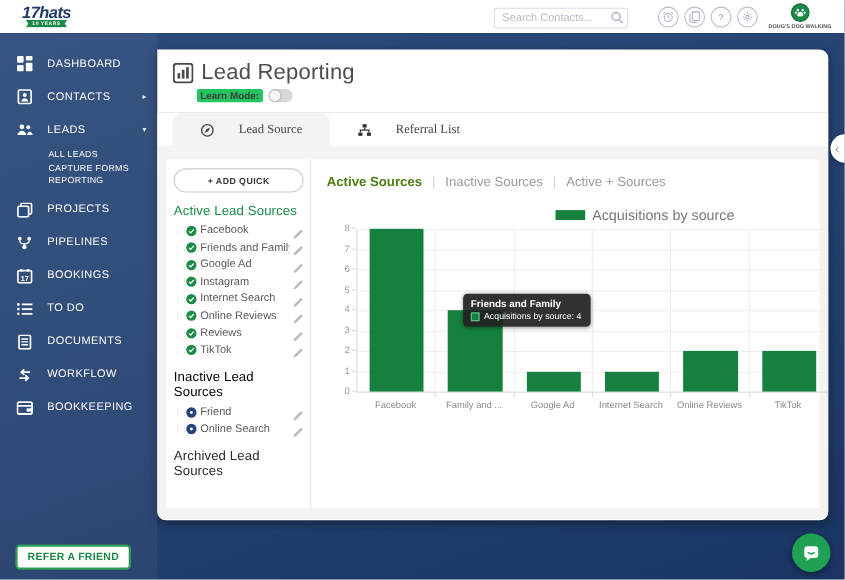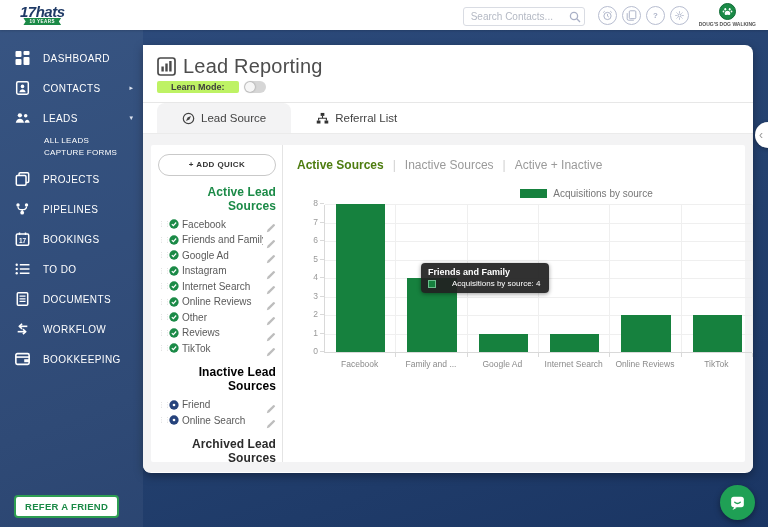--- a/index.html
+++ b/index.html
@@ -9,21 +9,21 @@
            background:linear-gradient(160deg,#2e4c7d 0%, #24416f 55%, #1a3563 100%); }
 
   
   .topbar { position:absolute; top:0; left:0; width:768px; height:30px; background:#fff;
             display:flex; align-items:center; z-index:30; box-shadow:0 1px 2px rgba(0,0,0,.15); }
   .logo { margin-left:20px; display:flex; flex-direction:column; align-items:center; cursor:pointer; }
   .logo-text { font-size:15px; font-weight:bold; font-style:italic; color:#1f3a66; line-height:13px; letter-spacing:-.5px; }
   .logo-banner { font-size:4.5px; font-weight:bold; color:#fff; background:#1b8a47; padding:1px 6px;
                  clip-path:polygon(0 0,100% 0,94% 50%,100% 100%,0 100%,6% 50%); letter-spacing:.5px; }
   .topbar-right { margin-left:auto; margin-right:12px; display:flex; align-items:center; }
-  .searchbox { position:relative; width:122px; height:19px; margin-right:8px; }
+  .searchbox { position:relative; width:122px; height:19px; margin-right:22px; }
   .searchbox input { width:100%; height:100%; border:1px solid #d9dce3; border-radius:3px;
                      font-size:10px; color:#555; padding:0 18px 0 7px; outline:none; font-family:inherit; }
   .searchbox input::placeholder { color:#b4b9c4; }
   .searchbox .icon { position:absolute; right:4px; top:3px; width:12px; height:12px; color:#a9b0c6; }
   .hdr-circle { width:19px; height:19px; border:1.4px solid #b7bdd0; border-radius:50%; margin-left:5px;
                 display:flex; align-items:center; justify-content:center; color:#a9b0c6; cursor:pointer; background:#fff; }
   .hdr-circle svg { width:11px; height:11px; }
   .account { display:flex; flex-direction:column; align-items:center; margin-left:10px; cursor:pointer; }
   .avatar { width:17px; height:17px; border-radius:50%; background:#1b8a47; border:1px solid #0e6b34;
             display:flex; align-items:center; justify-content:center; }
@@ -56,72 +56,72 @@
   h1.page-title { font-size:20px; font-weight:400; color:#4d4d4d; letter-spacing:.2px; }
   .head-controls { margin-left:auto; display:flex; align-items:center; gap:8px; }
   .date-select { width:127px; height:20px; border:1px solid #c9c9c9; border-radius:4px; display:flex; align-items:center;
                  padding:0 6px; font-size:10.5px; color:#666; cursor:pointer; background:#fff; }
   .date-select .caret { margin-left:auto; font-size:7px; color:#999; }
   .quick-select { height:19px; border:1px solid #b9b9b9; border-radius:10px; background:#fff; display:flex; align-items:center;
                   gap:4px; padding:0 8px; font-size:7.5px; font-weight:bold; color:#3c3c3c; letter-spacing:.2px; cursor:pointer; font-family:inherit; }
   .quick-select svg { width:9px; height:9px; }
   .quick-select .caret { font-size:6px; color:#555; }
   .learn-row { display:flex; align-items:center; margin-top:3px; gap:5px; }
-  .learn-label { font-size:9px; font-weight:bold; color:#3d3d3d; background:#bef264; padding:1px 14px; border-radius:2px; }
+  .learn-label { font-size:9px; font-weight:bold; color:#3d3d3d; background:#22c55e; padding:1px 3px; border-radius:2px;margin-left:22px; }
   .toggle { width:22px; height:12px; border-radius:6px; background:#d6d6d6; position:relative; cursor:pointer; display:inline-block; }
   .toggle .knob { position:absolute; left:1px; top:1px; width:10px; height:10px; border-radius:50%; background:#f6f6f6;
                   box-shadow:0 0 2px rgba(0,0,0,.4); }
 
   .tabs { height:31px; display:flex; padding-left:14px; border-bottom:1px solid #ebebeb; background:#fff; }
-  .tab { display:flex; align-items:center; gap:6px; padding:0 25px; font-size:11.5px; color:#444; cursor:pointer; }
+  .tab { display:flex; align-items:center; gap:22px; padding:0 25px; font-size:11.5px; color:#444; cursor:pointer;font-family:Liberation Serif, serif; }
   .tab svg { width:13px; height:13px; }
   .tab.active { background:#f3f3f4; border-radius:8px 8px 0 0; }
 
   .content { height:338px; background:#f3f3f4; padding:11px 8px 10px 8px; }
   .content-inner { background:#fff; height:100%; display:flex; border-radius:2px; }
 
   
   .panel-left { width:132px; flex:none; border-right:1px solid #e4e4e4; padding:8px 6px 0 7px; overflow:hidden; }
   .add-source { width:100%; height:22px; border:1px solid #c9c9c9; border-radius:12px; background:#fff;
                 font-size:8px; font-weight:bold; color:#333; letter-spacing:.4px; cursor:pointer; font-family:inherit; }
-  .src-heading { font-size:12px; font-weight:bold; margin:9px 0 4px 0; letter-spacing:.1px;text-align:right; }
+  .src-heading { font-size:12px; font-weight:normal; margin:9px 0 4px 0; letter-spacing:.1px; }
   .src-heading.active { color:#1b8a47; }
   .src-heading.inactive { color:#000000; }
   .src-heading.archived { color:#2b2b2b; }
   .src-item { display:flex; align-items:center; height:15.5px; gap:3px; cursor:pointer; }
   .drag { color:#cfcfcf; font-size:7px; width:8px; flex:none; letter-spacing:-1px; cursor:grab; }
   .status { width:10px; height:10px; flex:none; display:flex; }
   .status svg { width:10px; height:10px; }
   .src-name { font-size:10px; color:#5a5a5a; flex:1; white-space:nowrap; overflow:hidden; }
   .pencil { width:10px; height:10px; flex:none; cursor:pointer; }
   .pencil svg { width:10px; height:10px; }
 
   
   .panel-right { flex:1; padding:13px 12px 0 14px; position:relative; }
   .view-tabs { display:flex; align-items:center; gap:9px; font-size:12px; }
   .view-tab { color:#9a9a9a; cursor:pointer; }
   .view-tab.active { color:#4d7c0f; font-weight:bold; }
   .vt-sep { color:#d0d0d0; }
   .legend { display:flex; align-items:center; justify-content:center; gap:6px; margin:16px 0 6px 0; transform:translateX(62px); }
   .legend-swatch { width:27px; height:9px; }
-  .legend-text { font-size:10px; color:#777; }
+  .legend-text { font-size:13px; color:#777; }
   .plot-wrap { position:relative; margin-left:27px; width:428px; height:148px;
                border-left:1px solid #d9d9d9; border-bottom:1px solid #d9d9d9; }
   .gridline-h { position:absolute; left:0; width:100%; height:1px; background:#efefef; }
   .gridline-v { position:absolute; top:0; bottom:0; width:1px; background:#efefef; }
   .tick-y { position:absolute; left:-5px; width:4px; height:1px; background:#d9d9d9; }
   .tick-x { position:absolute; bottom:-5px; width:1px; height:4px; background:#d9d9d9; }
   .ylabel { position:absolute; left:-27px; width:20px; text-align:right; font-size:8.5px; color:#999; }
   .bar { position:absolute; bottom:0; cursor:pointer; }
   .xlabels { display:flex; margin-left:27px; width:428px; margin-top:6px; }
   .xlabel { flex:1; text-align:center; font-size:8.5px; color:#8a8a8a; white-space:nowrap; overflow:hidden; }
   .chart-tooltip { position:absolute; left:96px; top:58px; background:rgba(33,33,33,.93); border-radius:4px;
                    padding:4px 8px 5px 7px; z-index:5; box-shadow:0 1px 4px rgba(0,0,0,.4); white-space:nowrap; }
   .tt-title { font-size:9px; font-weight:bold; color:#fff; margin-bottom:2px; }
-  .tt-row { display:flex; align-items:center; gap:16px; }
+  .tt-row { display:flex; align-items:center; gap:4px; }
   .tt-swatch { width:8px; height:8px; border:1px solid #6dbd8d; flex:none; }
   .tt-text { font-size:8px; color:#fff; }
 
   .collapse-handle { position:absolute; right:-13px; top:92px; width:26px; height:26px; border-radius:50%;
                      background:#fff; box-shadow:0 1px 4px rgba(0,0,0,.3); color:#9a9a9a; font-size:12px;
                      display:flex; align-items:center; padding-left:4px; cursor:pointer; z-index:20; }
   .chat-fab { position:absolute; right:13px; bottom:7px; width:35px; height:35px; border-radius:50%; border:none;
               background:#1fa055; box-shadow:0 2px 6px rgba(0,0,0,.4); cursor:pointer; display:flex;
               align-items:center; justify-content:center; z-index:40; }
   .chat-fab svg { width:19px; height:19px; }
@@ -217,20 +217,21 @@
               <path d="M.8 11.6c.5-2.8 2.3-4.3 4.4-4.3s3.9 1.5 4.4 4.3z" fill="#fff"></path>
               <path d="M10.2 11.6c.3-1.9 1.3-3.3 2.8-3.3 1.3 0 2.3 1.2 2.7 3.3z" fill="#fff"></path>
             </svg>
           </span>
           <span class="nav-label">LEADS</span>
           <span class="nav-caret">▾</span>
         </div>
         <div class="subnav">
           <div class="subnav-item">ALL LEADS</div>
           <div class="subnav-item">CAPTURE FORMS</div>
+          <div class="subnav-item">REPORTING</div>
         </div>
         <div class="nav-item">
           <span class="nav-icon">
             <svg viewBox="0 0 14 14">
               <rect x="3.5" y="0.8" width="9.7" height="9.7" rx="1.2" fill="none" stroke="#fff" stroke-width="1.5"></rect>
               <rect x="0.8" y="3.5" width="9.7" height="9.7" rx="1.2" fill="#2e4c7d" stroke="#fff" stroke-width="1.5"></rect>
             </svg>
           </span>
           <span class="nav-label">PROJECTS</span>
         </div>
@@ -431,33 +432,20 @@
                     </svg></span>
                 </div>
                 <div class="src-item">
                   <span class="drag">⋮⋮</span>
                   <span class="status">
                     <svg viewBox="0 0 12 12">
                       <circle cx="6" cy="6" r="5.6" fill="#1B8A47"></circle>
                       <path d="M3.4 6.2 5.2 8l3.4-3.8" fill="none" stroke="#fff" stroke-width="1.4"></path>
                     </svg>
                   </span>
-                  <span class="src-name">Other</span>
-                  <span class="pencil"><svg viewBox="0 0 12 12">
-                      <path d="M1 11l.8-2.8L8.6 1.4a1 1 0 0 1 1.4 0l.6.6a1 1 0 0 1 0 1.4L3.8 10.2z" fill="#bdbdbd"></path>
-                    </svg></span>
-                </div>
-                <div class="src-item">
-                  <span class="drag">⋮⋮</span>
-                  <span class="status">
-                    <svg viewBox="0 0 12 12">
-                      <circle cx="6" cy="6" r="5.6" fill="#1B8A47"></circle>
-                      <path d="M3.4 6.2 5.2 8l3.4-3.8" fill="none" stroke="#fff" stroke-width="1.4"></path>
-                    </svg>
-                  </span>
                   <span class="src-name">Reviews</span>
                   <span class="pencil"><svg viewBox="0 0 12 12">
                       <path d="M1 11l.8-2.8L8.6 1.4a1 1 0 0 1 1.4 0l.6.6a1 1 0 0 1 0 1.4L3.8 10.2z" fill="#bdbdbd"></path>
                     </svg></span>
                 </div>
                 <div class="src-item">
                   <span class="drag">⋮⋮</span>
                   <span class="status">
                     <svg viewBox="0 0 12 12">
                       <circle cx="6" cy="6" r="5.6" fill="#1B8A47"></circle>
@@ -498,21 +486,21 @@
                 </div>
                 <div class="src-heading archived">Archived Lead Sources</div>
               </div>
           </div>
           <div class="panel-right">
             <div class="view-tabs" id="view-tabs">
                 <span class="view-tab active">Active Sources</span>
                 <span class="vt-sep">|</span>
                 <span class="view-tab">Inactive Sources</span>
                 <span class="vt-sep">|</span>
-                <span class="view-tab">Active + Inactive</span>
+                <span class="view-tab">Active + Sources</span>
               </div>
             <div class="legend">
               <span class="legend-swatch" id="legend-swatch" style="background: rgb(22, 129, 62);"></span>
               <span class="legend-text">Acquisitions by source</span>
             </div>
             <div class="plot-wrap" id="plot">
                 <div class="tick-y" style="bottom: 0px;"></div>
                 <div class="ylabel" style="bottom: -4px;">0</div>
                 <div class="gridline-h" style="bottom: 17.5px;"></div>
                 <div class="tick-y" style="bottom: 18.5px;"></div>

